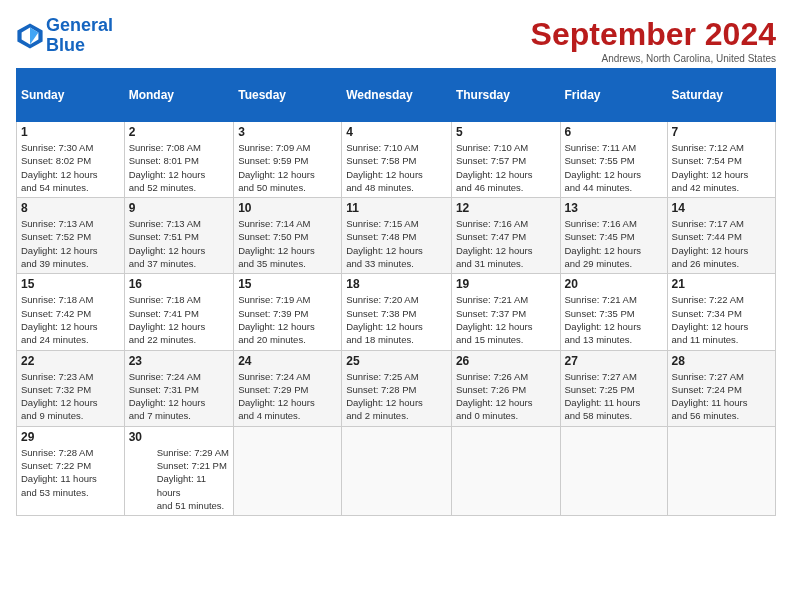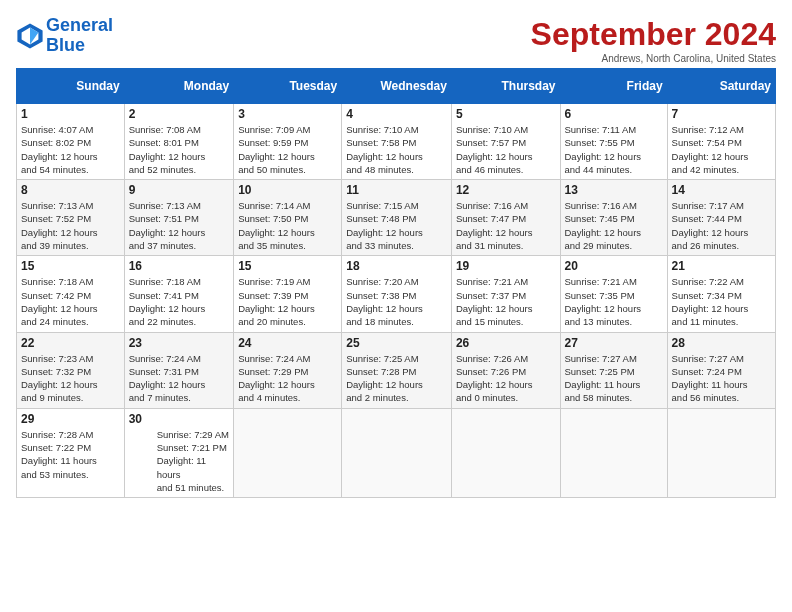--- a/index.html
+++ b/index.html
@@ -51,22 +51,22 @@
       color: #555;
     }
     table {
       width: 100%;
       border-collapse: collapse;
       font-size: 10px;
     }
     thead tr th {
       background-color: #1565c0;
       color: #fff;
-      padding: 10px 4px;
-      text-align: right;
+      padding: 19px 4px;
+      text-align: left;
       font-size: 12px;
       font-weight: bold;
       border: 1px solid #1565c0;
     }
     tbody tr td {
       border: 1px solid #ccc;
       vertical-align: top;
       padding: 3px 4px;
       width: 113px;
       min-height: 70px;
@@ -123,21 +123,21 @@
           <th>Wednesday</th>
           <th>Thursday</th>
           <th>Friday</th>
           <th>Saturday</th>
         </tr>
     </thead>
     <tbody id="calendar-body">
     <tr>
           <td>
             <span class="day-number">1</span>
-            <div class="day-info" style="white-space: pre-line;">Sunrise: 4:07 AM
+            <div class="day-info" style="white-space: pre-line;">Sunrise: 7:30 AM
 Sunset: 8:02 PM
 Daylight: 12 hours
 and 54 minutes.</div>
           </td>
           <td>
             <span class="day-number">2</span>
             <div class="day-info" style="white-space: pre-line;">Sunrise: 7:08 AM
 Sunset: 8:01 PM
 Daylight: 12 hours
 and 52 minutes.</div>

